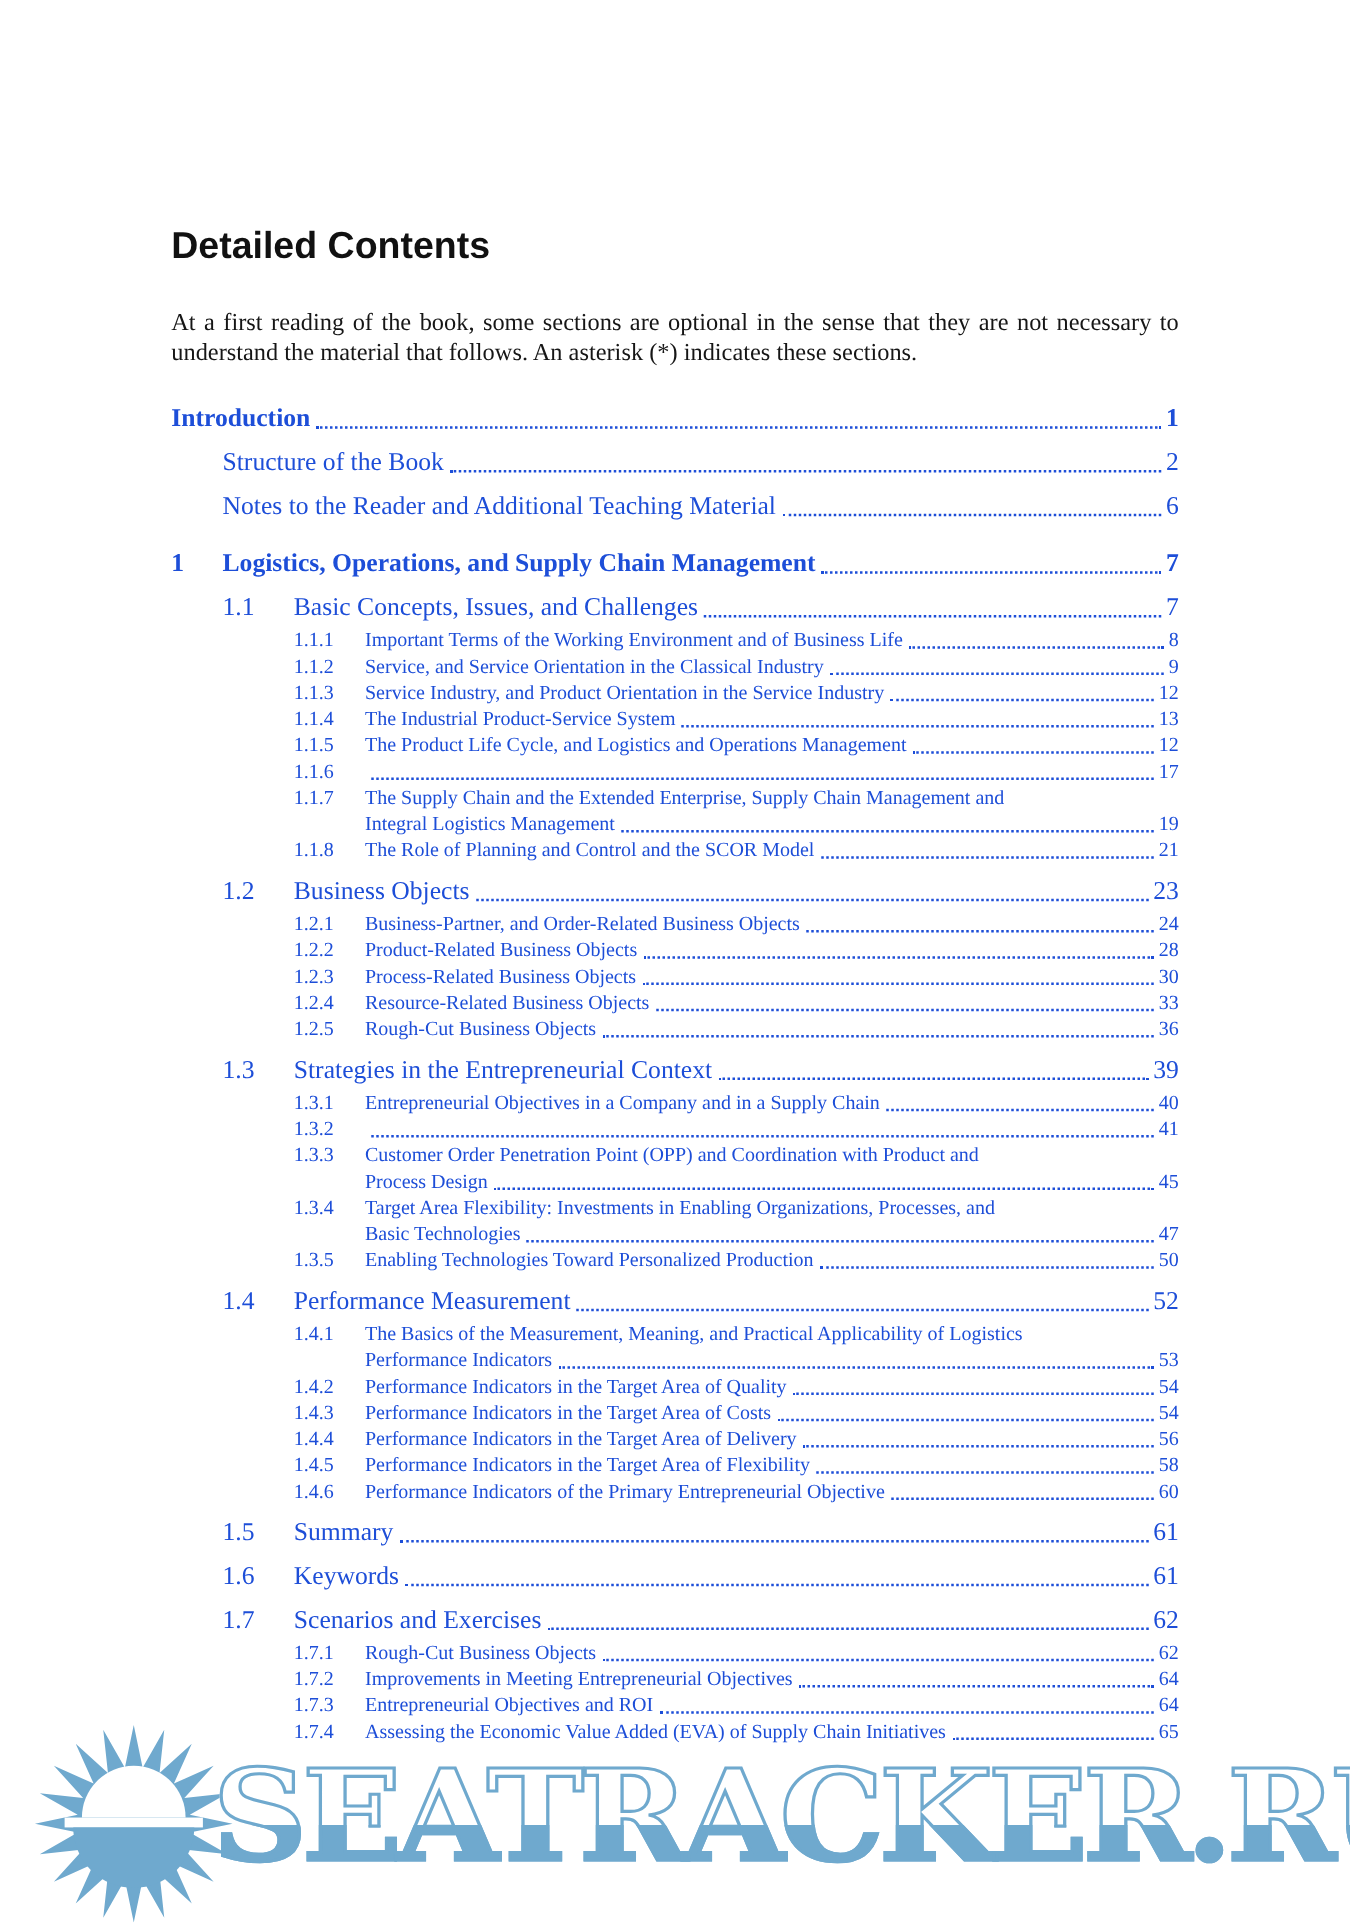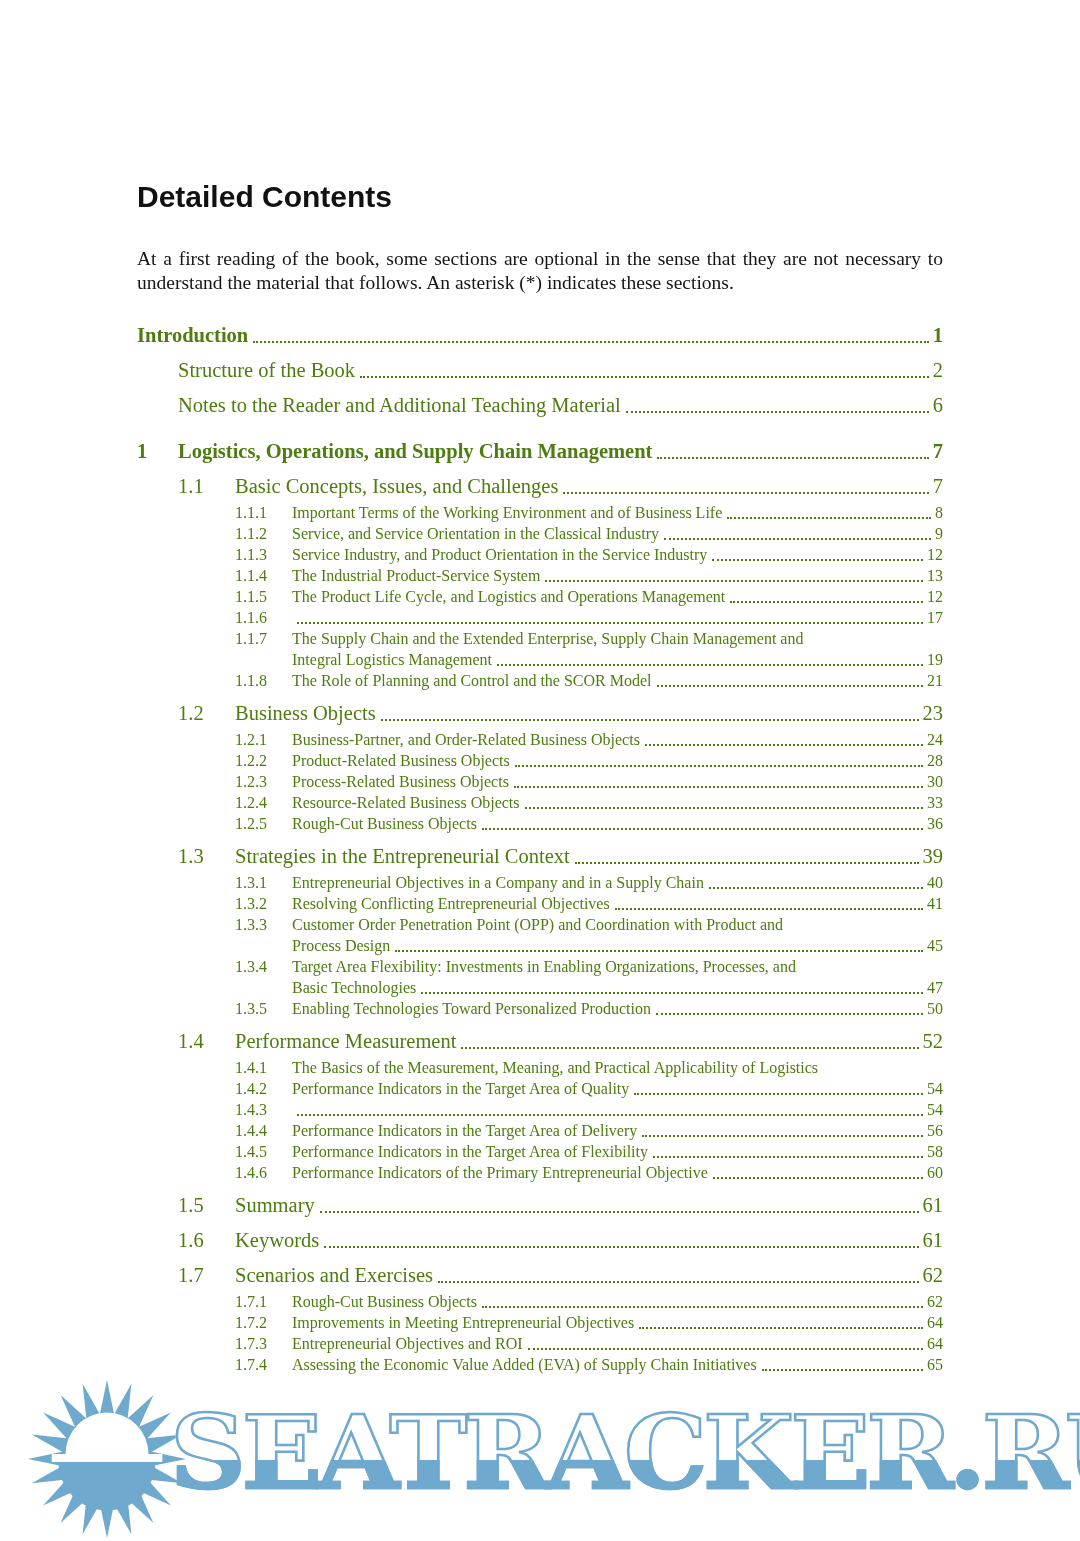--- a/index.html
+++ b/index.html
@@ -26,21 +26,21 @@
   .intro-para{
     margin:33px 0 0 0;
     font-size:19.5px;
     line-height:24px;
     text-align:justify;
     color:#161616;
   }
   
   .toc{
     margin-top:27px;
-    color:#4d7c0f;
+    color:#1d4ed8;
   }
   .row{display:block;}
   .line{display:flex;align-items:baseline;}
   .num{flex:0 0 auto;}
   .txt{white-space:nowrap;}
   .dots{
     flex:1 1 auto;
     min-width:14px;
     border-bottom:2.4px dotted currentColor;
     align-self:flex-end;
@@ -274,21 +274,20 @@
       <div class="line line1">
         <span class="num">1.3.1</span>
         <span class="txt">Entrepreneurial Objectives in a Company and in a Supply Chain</span>
         <span class="dots"></span>
         <span class="page-num">40</span>
       </div>
     </div>
         <div class="row lvl-sub">
       <div class="line line1">
         <span class="num">1.3.2</span>
-        <span class="txt">Resolving Conflicting Entrepreneurial Objectives</span>
         <span class="dots"></span>
         <span class="page-num">41</span>
       </div>
     </div>
         <div class="row lvl-sub">
       <div class="line line1">
         <span class="num">1.3.3</span>
         <span class="txt">Customer Order Penetration Point (OPP) and Coordination with Product and</span>
 
       </div>
@@ -325,32 +324,38 @@
         <span class="dots"></span>
         <span class="page-num">52</span>
       </div>
     </div>
         <div class="row lvl-sub">
       <div class="line line1">
         <span class="num">1.4.1</span>
         <span class="txt">The Basics of the Measurement, Meaning, and Practical Applicability of Logistics</span>
 
       </div>
+    <div class="line line2">
+            <span class="txt">Performance Indicators</span>
+            <span class="dots"></span>
+            <span class="page-num">53</span>
+          </div>
         </div>
         <div class="row lvl-sub">
       <div class="line line1">
         <span class="num">1.4.2</span>
         <span class="txt">Performance Indicators in the Target Area of Quality</span>
         <span class="dots"></span>
         <span class="page-num">54</span>
       </div>
     </div>
         <div class="row lvl-sub">
       <div class="line line1">
         <span class="num">1.4.3</span>
+        <span class="txt">Performance Indicators in the Target Area of Costs</span>
         <span class="dots"></span>
         <span class="page-num">54</span>
       </div>
     </div>
         <div class="row lvl-sub">
       <div class="line line1">
         <span class="num">1.4.4</span>
         <span class="txt">Performance Indicators in the Target Area of Delivery</span>
         <span class="dots"></span>
         <span class="page-num">56</span>

